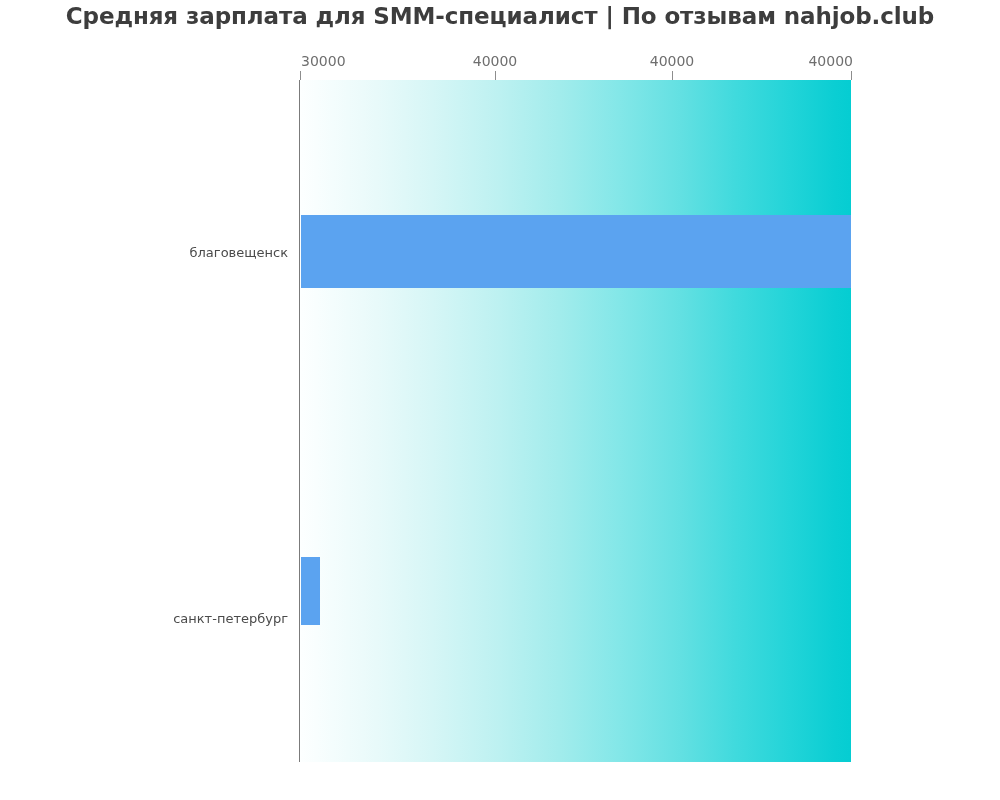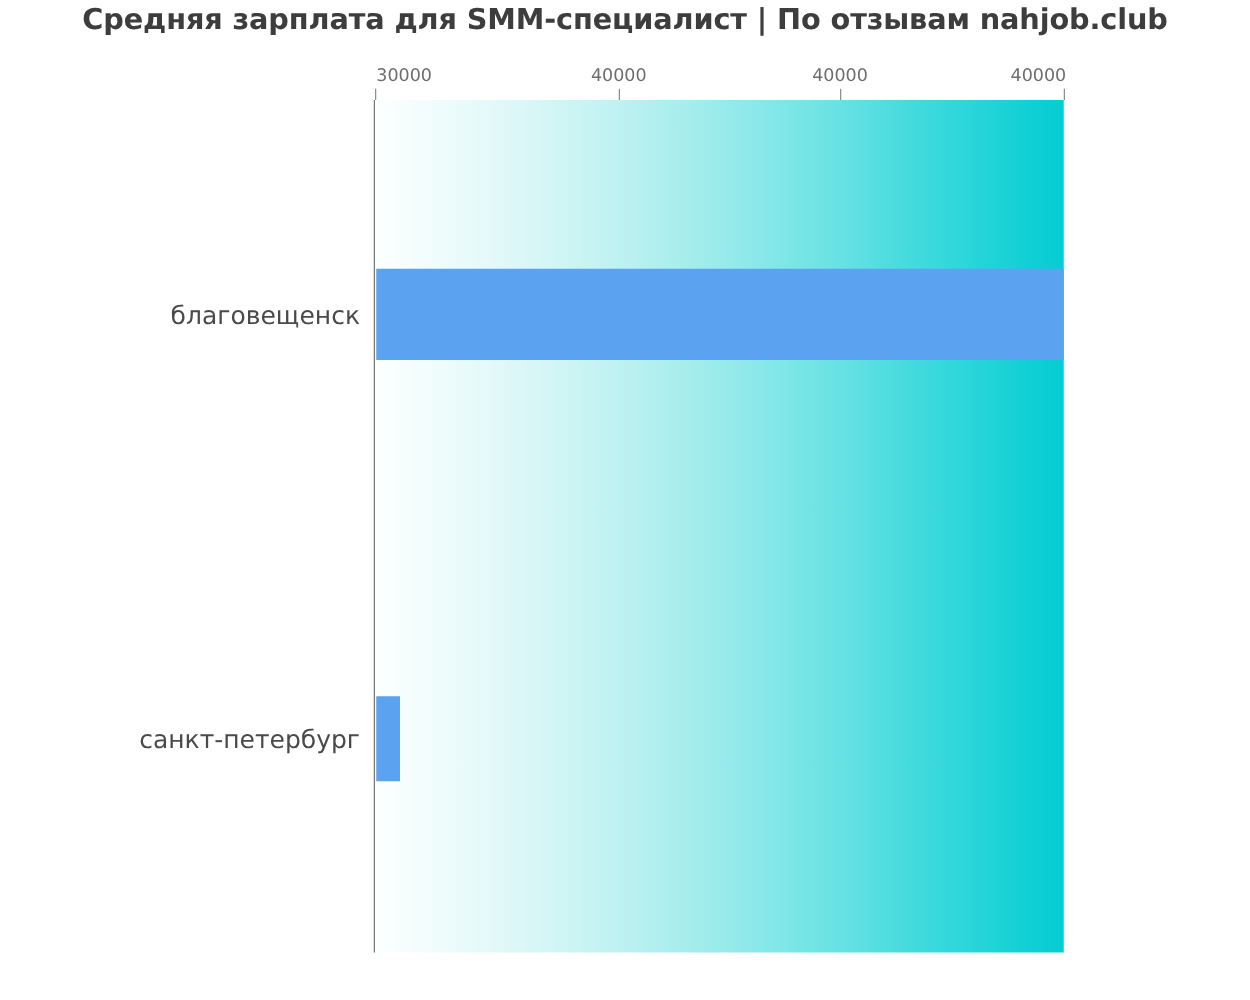--- a/index.html
+++ b/index.html
@@ -85,21 +85,21 @@
   
   .bar {
     position: absolute;
     background: #5ba3f0;
   }
 
   
   .cat-label {
     position: absolute;
     right: 712px;           
-    font-size: 20px;
+    font-size: 13px;
     color: #4a4a4a;
     white-space: nowrap;
     text-align: center;
     transform: translateY(-50%);
   }
 </style>
 </head>
 <body>
 
 <div id="chart-title">Средняя зарплата для SMM-специалист | По отзывам nahjob.club</div>
@@ -123,14 +123,14 @@
 
   <div id="bars-layer">
       <div class="bar" style="left: 1px; width: 550px; top: 135px; height: 73px; background: rgb(91, 163, 240);"></div>
       <div class="bar" style="left: 1px; width: 19px; top: 477px; height: 68px; background: rgb(91, 163, 240);"></div>
     </div>
 
 </div>
 
 <div id="cat-labels">
     <div class="cat-label" style="top: 251.5px;">благовещенск</div>
-    <div class="cat-label" style="top: 591px;">санкт-петербург</div>
+    <div class="cat-label" style="top: 618px;">санкт-петербург</div>
   </div>
 
 </body></html>

